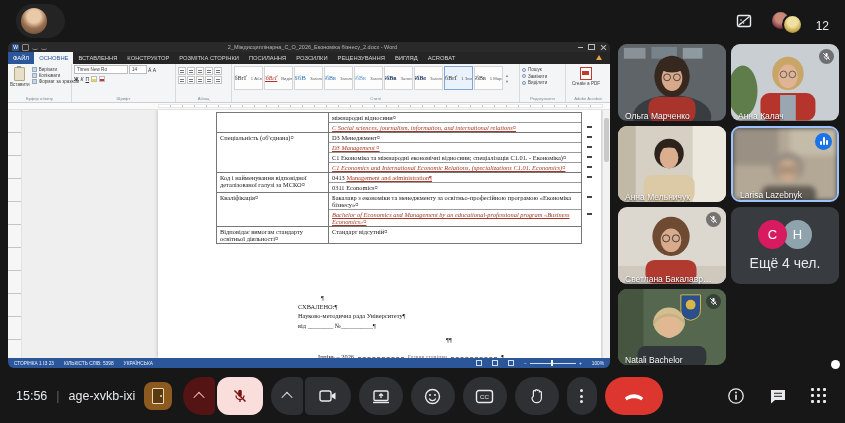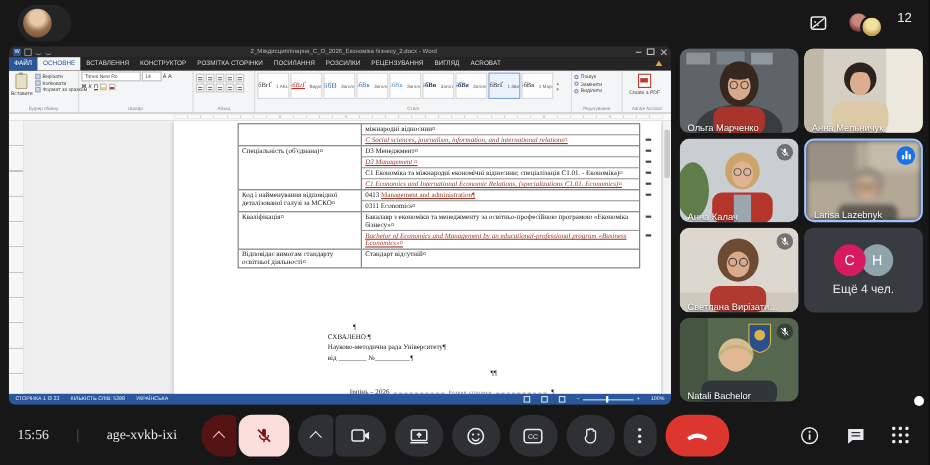--- a/index.html
+++ b/index.html
@@ -127,27 +127,27 @@
   .bars i{width:2px;background:#fff;border-radius:1px;}
   .bars i:nth-child(1){height:4px;}.bars i:nth-child(2){height:8px;}.bars i:nth-child(3){height:5px;}
   .tile.p4{border:2px solid #9ec3ff;box-sizing:border-box;padding-left:31px;}
   .tile.p4 svg.scene{filter:blur(2.5px);}
   .tile.p7{display:flex;flex-direction:column;align-items:center;justify-content:center;gap:6px;background:#383b40;}
   .circles{display:flex;}
   .circ{width:29px;height:29px;border-radius:50%;display:flex;align-items:center;justify-content:center;
         font-size:13px;color:#fff;}
   .circ.c1{background:#d81b60;z-index:2;}
   .circ.c2{background:#8fa3ad;margin-left:-4px;}
-  .tile.p7 .cname{font-size:11px;color:#e8eaed;}
+  .tile.p7 .cname{font-size:14px;color:#e8eaed;}
   .scrolldot{position:absolute;left:831px;top:360px;width:9px;height:9px;border-radius:50%;background:#fff;}
 
   
   .ftr{position:absolute;left:0;bottom:0;width:845px;height:55px;display:flex;align-items:center;
        padding:0 16px;box-sizing:border-box;}
-  .ftr-left{display:flex;align-items:center;gap:25px;font-size:12.5px;color:#e8eaed;font-family:Liberation Serif, serif;}
+  .ftr-left{display:flex;align-items:center;gap:9px;font-size:12.5px;color:#e8eaed;}
   .sep{color:#5f6368;}
   .door{width:28px;height:28px;border-radius:8px;background:#8c5a1e;display:flex;align-items:center;justify-content:center;}
   .doorglyph{width:10px;height:14px;border:1.5px solid #f0d9b8;border-radius:1px;position:relative;background:#5a3a10;}
   .doorglyph::after{content:"";position:absolute;right:1.5px;top:6px;width:2px;height:2px;border-radius:50%;background:#f0d9b8;}
   .controls{position:absolute;left:50%;transform:translateX(-50%);bottom:8px;display:flex;align-items:center;gap:8px;}
   .segwrap{display:flex;gap:2px;}
   .chevseg{width:32px;height:38px;border-radius:19px 5px 5px 19px;display:flex;align-items:center;justify-content:center;}
   .chevseg.red{background:#541414;}
   .chevseg.dark{background:#2f3033;}
   .mainseg{width:46px;height:38px;border-radius:5px 19px 19px 5px;display:flex;align-items:center;justify-content:center;}
@@ -174,21 +174,21 @@
       <i class="av"></i>
     </div>
     <div class="hdr-right">
       <svg width="20" height="20" viewBox="0 0 20 20">
         <rect x="3.5" y="4.5" width="13" height="11" rx="1.5" fill="none" stroke="#e8eaed" stroke-width="1.4"></rect>
         <line x1="4.5" y1="14.5" x2="15.5" y2="5.5" stroke="#e8eaed" stroke-width="1.2"></line>
         <circle cx="7" cy="9" r=".8" fill="#e8eaed"></circle>
           <circle cx="9.5" cy="12" r=".8" fill="#e8eaed"></circle>
           <circle cx="6.5" cy="12.5" r=".8" fill="#e8eaed"></circle>
       </svg>
-      <div style="display:flex;align-items:flex-start;gap:12px">
+      <div style="display:flex;align-items:flex-end;gap:12px">
         <span class="pstack">
             <i class="a1"></i>
             <i class="a2"></i>
           </span>
         <span class="pcount">12</span>
       </div>
     </div>
   </div>
 
   <div class="share">
@@ -445,33 +445,20 @@
         <ellipse cx="55" cy="33" rx="18" ry="21" fill="#36281f"></ellipse>
         <ellipse cx="55" cy="35" rx="10.5" ry="13" fill="#d8a88a"></ellipse>
         <ellipse cx="55" cy="21" rx="14" ry="8" fill="#36281f"></ellipse>
         <circle cx="50" cy="34" r="3.5" fill="none" stroke="#2a2a2a" stroke-width=".8"></circle>
         <circle cx="60" cy="34" r="3.5" fill="none" stroke="#2a2a2a" stroke-width=".8"></circle>
         <rect x="31" y="54" width="48" height="26" rx="10" fill="#a8342c"></rect>
       </svg>
       <span class="name">Ольга Марченко</span>
     </div>
 
-    <div class="tile p3">
-      <svg class="scene" viewBox="0 0 110 78" preserveAspectRatio="xMidYMid slice">
-        <rect width="110" height="78" fill="#d6cfc4"></rect>
-        <rect x="76" y="0" width="34" height="78" fill="#ece8de"></rect>
-        <rect x="0" y="0" width="18" height="78" fill="#c2b8a6"></rect>
-        <ellipse cx="52" cy="28" rx="15" ry="15" fill="#2c241c"></ellipse>
-        <ellipse cx="52" cy="32" rx="9.5" ry="11.5" fill="#dcae90"></ellipse>
-        <path d="M38 24 q14 -12 28 0 l0 8 q-2 -10 -14 -10 q-12 0 -14 10 Z" fill="#2c241c"></path>
-        <rect x="26" y="50" width="52" height="28" rx="9" fill="#dcc9a6"></rect>
-      </svg>
-      <span class="name">Анна Мельничук</span>
-    </div>
-
     <div class="tile p2">
       <svg class="scene" viewBox="0 0 110 78" preserveAspectRatio="xMidYMid slice">
         <rect width="110" height="78" fill="#c9ced2"></rect>
         <ellipse cx="12" cy="48" rx="15" ry="26" fill="#5e7d4a"></ellipse>
         <ellipse cx="58" cy="30" rx="16" ry="17" fill="#c9a567"></ellipse>
         <ellipse cx="58" cy="33" rx="10" ry="12" fill="#e0b394"></ellipse>
         <circle cx="53.5" cy="31" r="3.4" fill="none" stroke="#555" stroke-width=".9"></circle>
         <circle cx="62.5" cy="31" r="3.4" fill="none" stroke="#555" stroke-width=".9"></circle>
         <rect x="30" y="50" width="56" height="28" rx="9" fill="#b5342c"></rect>
         <rect x="50" y="52" width="16" height="26" fill="#9aa7b0"></rect>
@@ -480,20 +467,33 @@
         <svg width="9" height="9" viewBox="0 0 12 12">
             <rect x="4.6" y="1.2" width="2.8" height="5.4" rx="1.4" fill="#fff"></rect>
             <path d="M3 5.8a3 3 0 0 0 6 0" stroke="#fff" stroke-width="1" fill="none"></path>
             <line x1="6" y1="8.8" x2="6" y2="10.6" stroke="#fff" stroke-width="1"></line>
             <line x1="1.6" y1="1.6" x2="10.4" y2="10.4" stroke="#fff" stroke-width="1.2"></line>
           </svg>
       </span>
       <span class="name">Анна Калач</span>
     </div>
 
+    <div class="tile p3">
+      <svg class="scene" viewBox="0 0 110 78" preserveAspectRatio="xMidYMid slice">
+        <rect width="110" height="78" fill="#d6cfc4"></rect>
+        <rect x="76" y="0" width="34" height="78" fill="#ece8de"></rect>
+        <rect x="0" y="0" width="18" height="78" fill="#c2b8a6"></rect>
+        <ellipse cx="52" cy="28" rx="15" ry="15" fill="#2c241c"></ellipse>
+        <ellipse cx="52" cy="32" rx="9.5" ry="11.5" fill="#dcae90"></ellipse>
+        <path d="M38 24 q14 -12 28 0 l0 8 q-2 -10 -14 -10 q-12 0 -14 10 Z" fill="#2c241c"></path>
+        <rect x="26" y="50" width="52" height="28" rx="9" fill="#dcc9a6"></rect>
+      </svg>
+      <span class="name">Анна Мельничук</span>
+    </div>
+
     <div class="tile p4">
       <svg class="scene" viewBox="0 0 110 78" preserveAspectRatio="xMidYMid slice">
         <rect width="110" height="78" fill="#b3a896"></rect>
         <rect x="0" y="0" width="48" height="40" fill="#9a9184"></rect>
         <rect x="60" y="0" width="50" height="30" fill="#c4bba8"></rect>
         <ellipse cx="58" cy="42" rx="17" ry="16" fill="#998f84"></ellipse>
         <ellipse cx="58" cy="46" rx="11" ry="12" fill="#c9a98c"></ellipse>
         <circle cx="53" cy="45" r="3.6" fill="none" stroke="#4a443e" stroke-width="1"></circle>
         <circle cx="63" cy="45" r="3.6" fill="none" stroke="#4a443e" stroke-width="1"></circle>
         <rect x="30" y="62" width="58" height="18" rx="8" fill="#5f5a52"></rect>
@@ -519,21 +519,21 @@
         <rect x="28" y="54" width="52" height="24" rx="9" fill="#b03a30"></rect>
       </svg>
       <span class="badge">
         <svg width="9" height="9" viewBox="0 0 12 12">
             <rect x="4.6" y="1.2" width="2.8" height="5.4" rx="1.4" fill="#fff"></rect>
             <path d="M3 5.8a3 3 0 0 0 6 0" stroke="#fff" stroke-width="1" fill="none"></path>
             <line x1="6" y1="8.8" x2="6" y2="10.6" stroke="#fff" stroke-width="1"></line>
             <line x1="1.6" y1="1.6" x2="10.4" y2="10.4" stroke="#fff" stroke-width="1.2"></line>
           </svg>
       </span>
-      <span class="name">Светлана Вирізати…</span>
+      <span class="name">Светлана Бакалавр…</span>
     </div>
 
 
     <div class="tile p7">
       <span class="circles">
         <span class="circ c1">C</span>
         <span class="circ c2">H</span>
       </span>
       <span class="cname">Ещё 4 чел.</span>
     </div>

